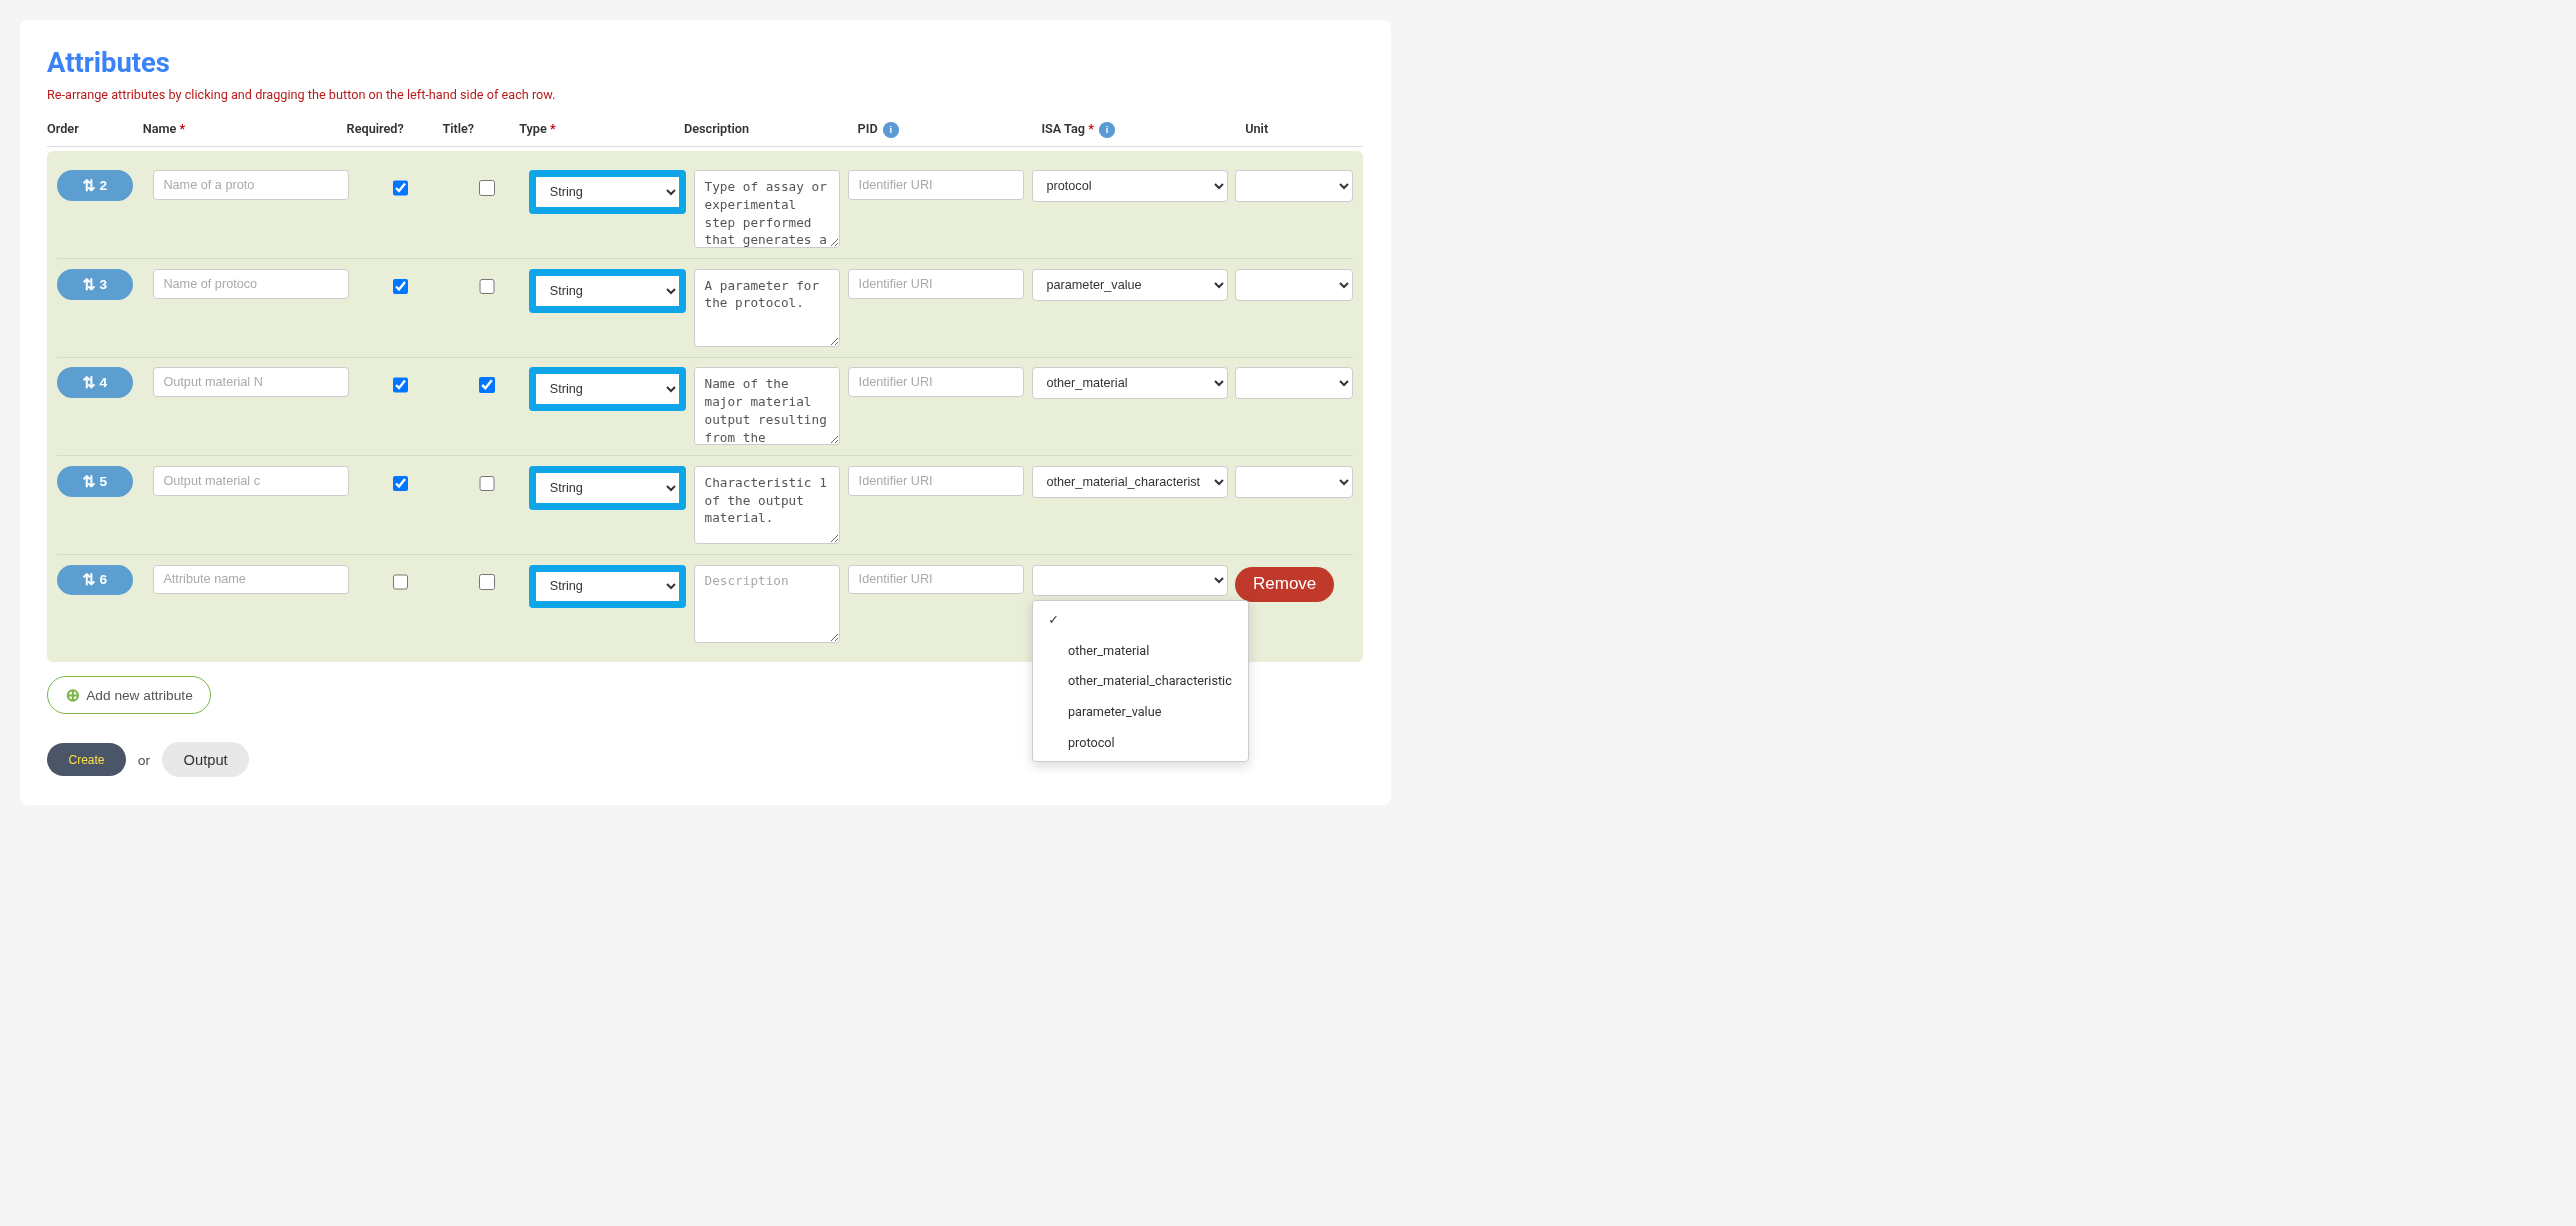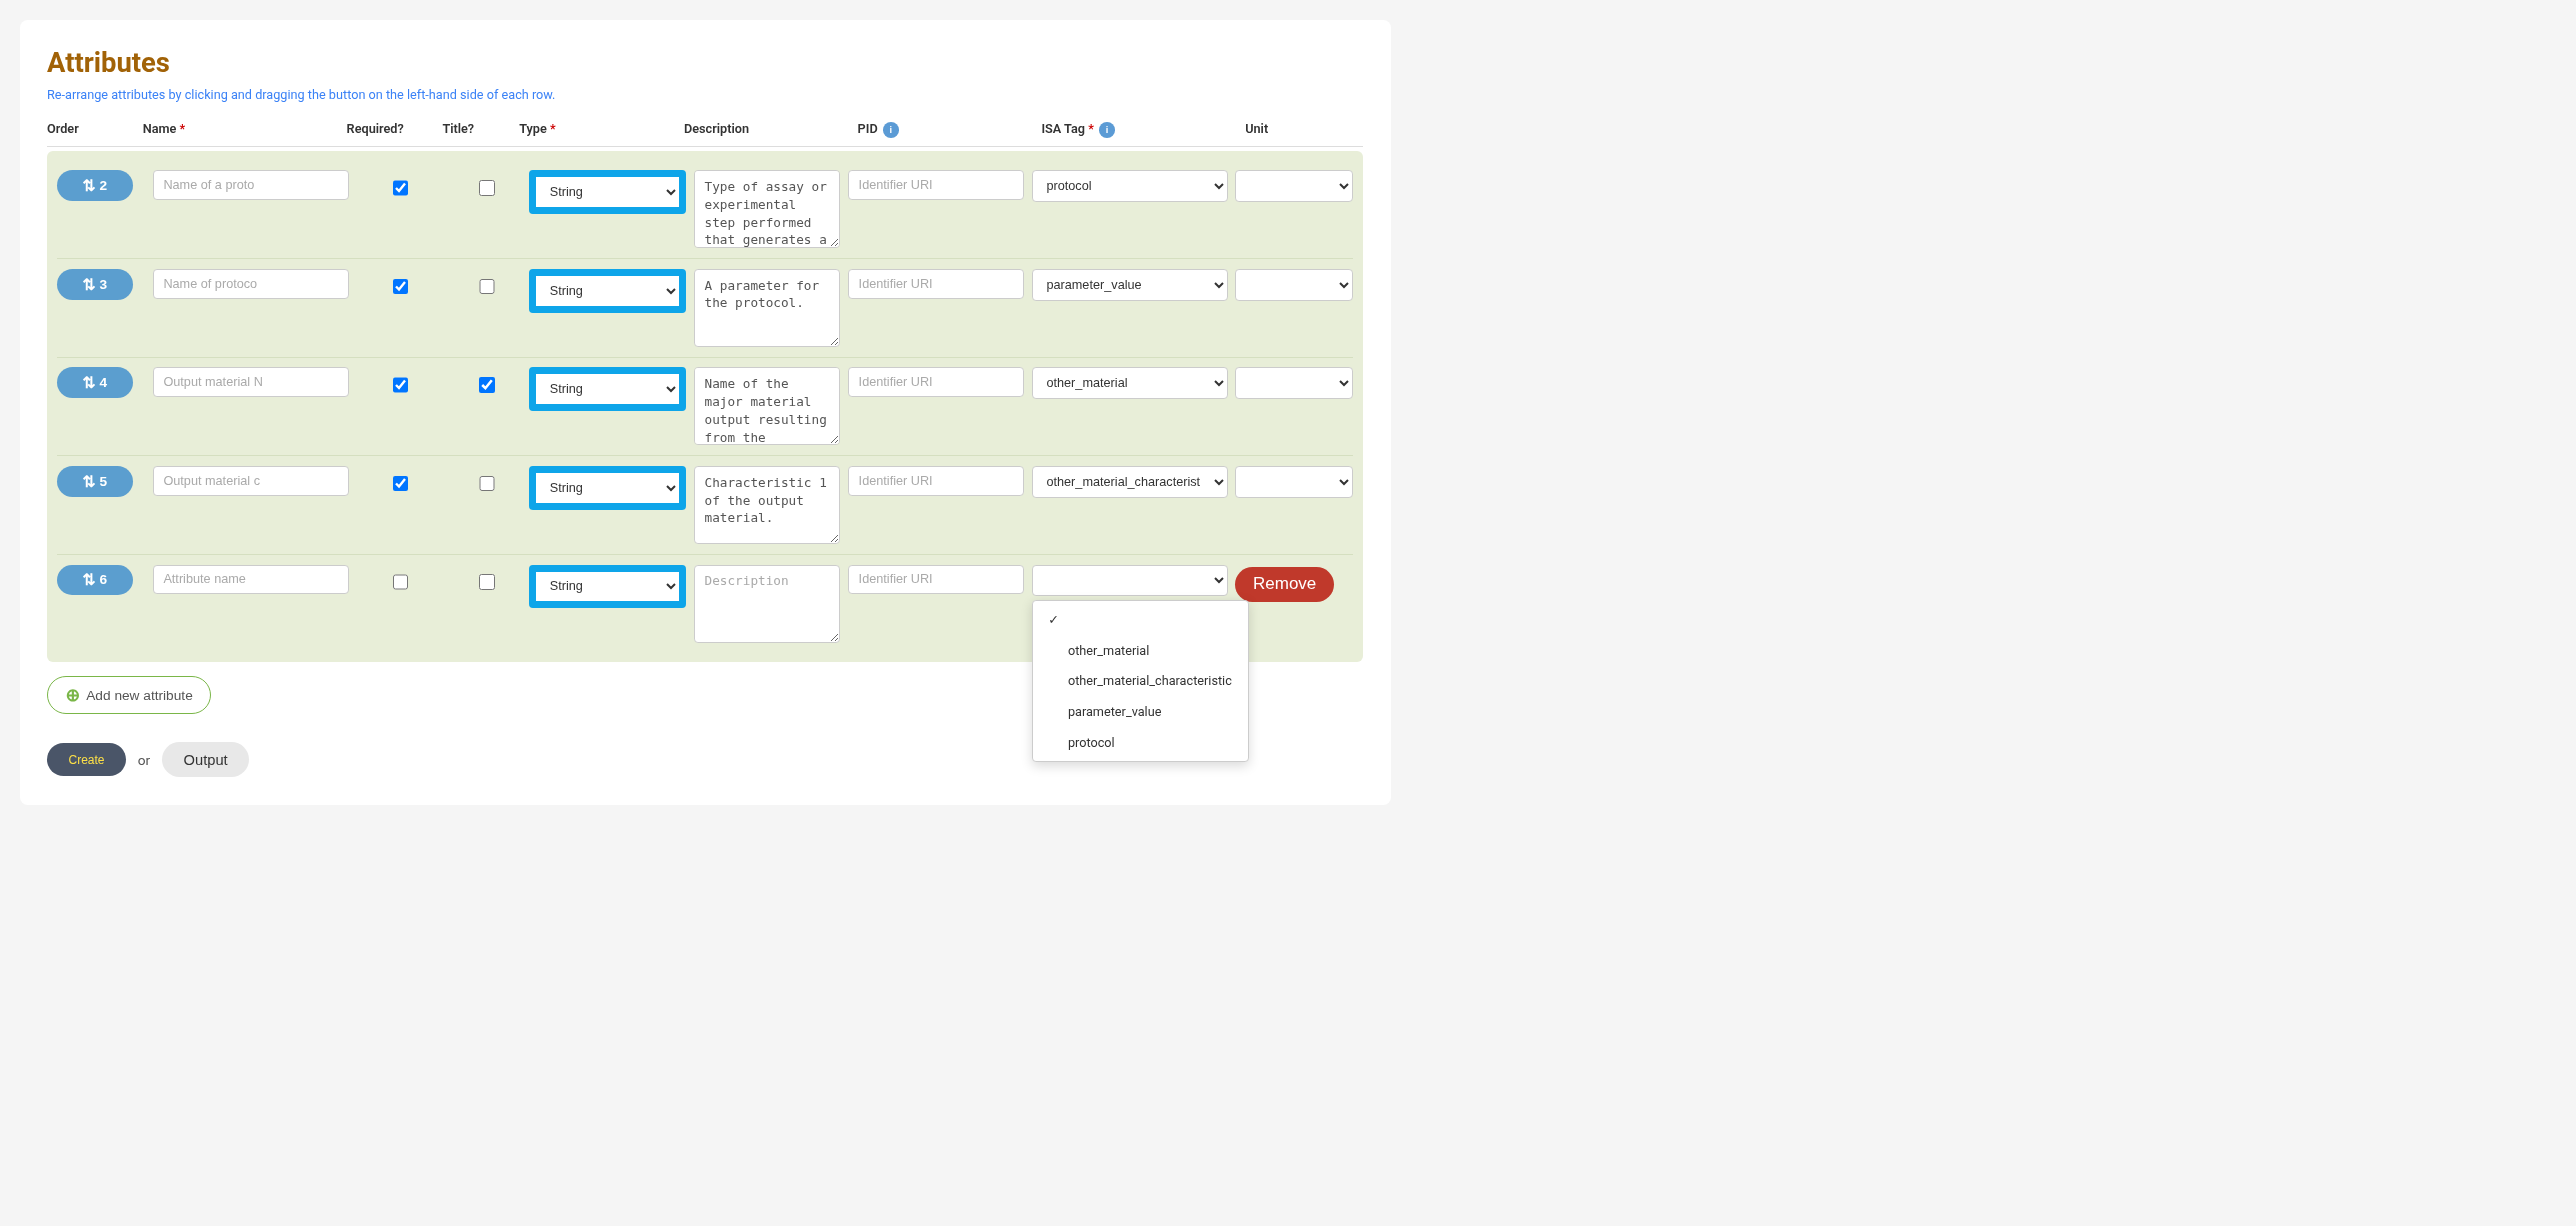--- a/index.html
+++ b/index.html
@@ -13,25 +13,25 @@
     .page-container {
       background: #fff;
       border-radius: 7.8px;
       padding: 27.4px 27.4px 27.4px 27.4px;
       max-width: 1371px;
     }
     h1 {
       font-size: 27.4px;
       font-weight: bold;
       margin-bottom: 7.8px;
-      color: #a16207;
+      color: #3b82f6;
     }
     .subtitle {
       font-size: 12.7px;
-      color: #3b82f6;
+      color: #b91c1c;
       margin-bottom: 19.6px;
     }
     .table-header {
       display: grid;
       grid-template-columns: 88px 196px 88px 69px 157px 1fr 176px 196px 118px;
       gap: 7.8px;
       padding: 0 0 7.8px 0;
       border-bottom: 1px solid #ddd;
       margin-bottom: 3.9px;
     }

